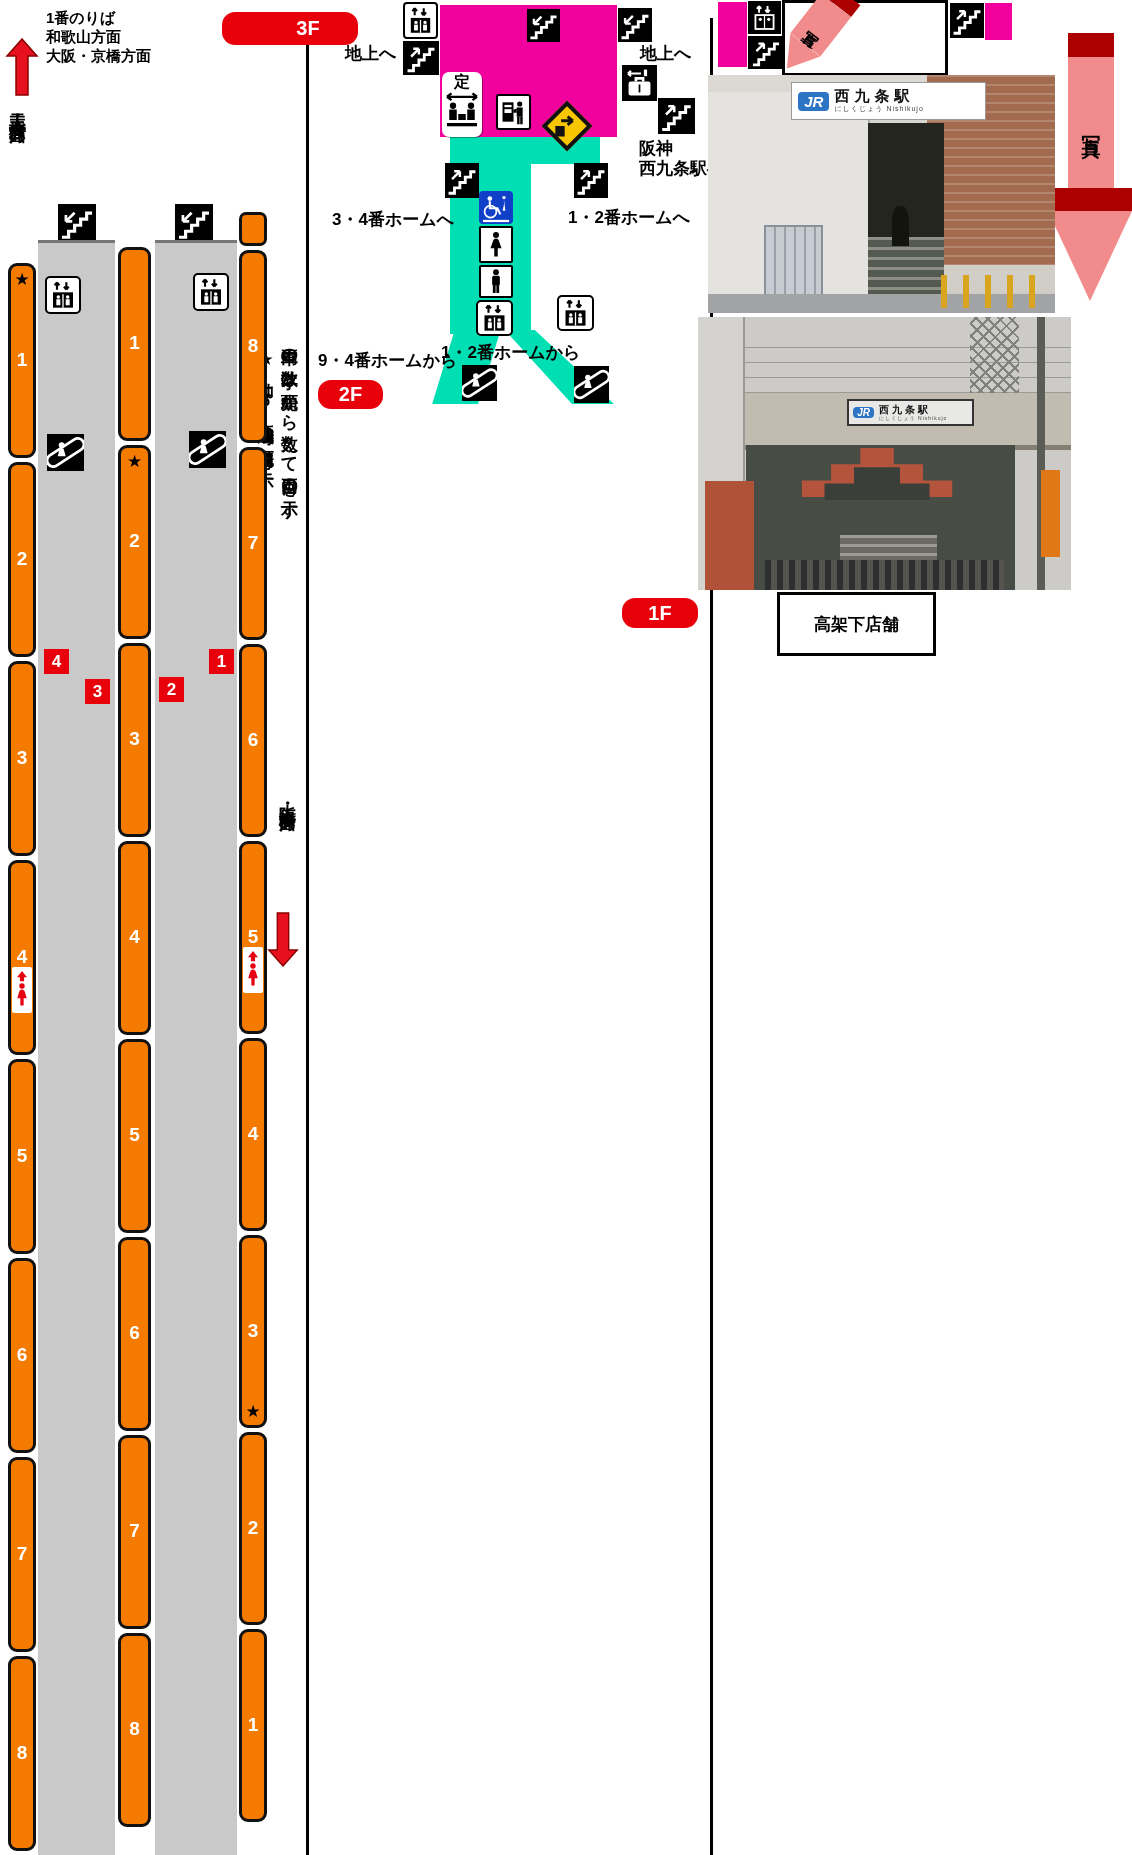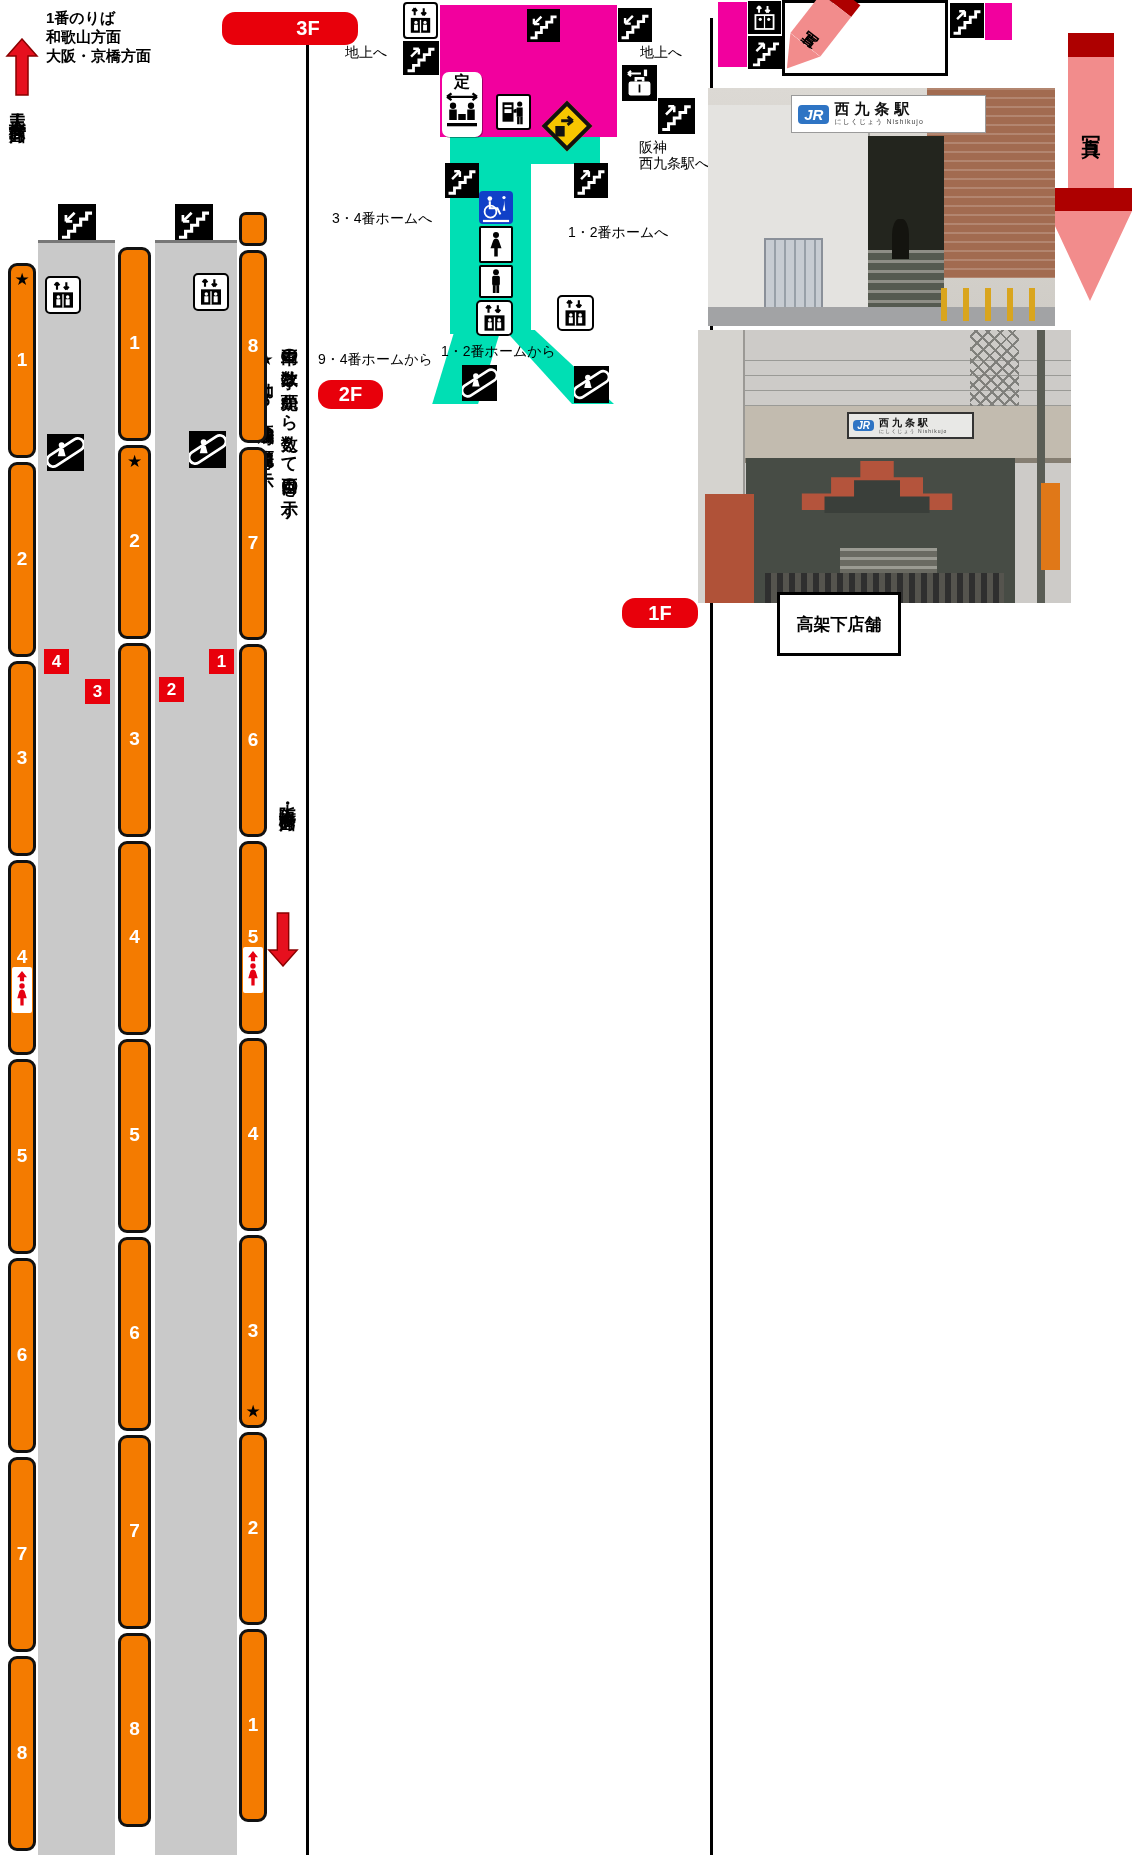--- a/index.html
+++ b/index.html
@@ -1,21 +1,21 @@
 <!DOCTYPE html>
 <html><head>
 <meta charset="utf-8">
 <style>
   html,body{margin:0;padding:0;background:#fff;}
   body{font-family:"Liberation Sans","DejaVu Sans",sans-serif;}
   #scene{position:relative;width:1132px;height:1855px;background:#fff;overflow:hidden;}
   .abs{position:absolute;}
   .vline{position:absolute;width:3px;background:#000;}
   .plat{position:absolute;background:#C9C9C9;border-top:3px solid #777;box-sizing:border-box;}
-  .lbl{position:absolute;font-weight:normal;font-size:14px;color:#000;white-space:nowrap;line-height:1.15;}
+  .lbl{position:absolute;font-weight:bold;font-size:17px;color:#000;white-space:nowrap;line-height:1.15;}
   .note-block{position:absolute;color:#000;}
   .note-line{font-size:15px;font-weight:bold;line-height:19px;white-space:nowrap;}
   .vtext{position:absolute;writing-mode:vertical-rl;text-orientation:upright;font-weight:bold;color:#000;letter-spacing:2px;white-space:nowrap;}
   .fbadge{position:absolute;background:#E8000B;color:#fff;border-radius:13px;font-weight:bold;font-size:20px;display:flex;align-items:center;justify-content:center;}
   .tbadge{position:absolute;width:25px;height:25px;background:#E8000B;color:#fff;font-weight:bold;font-size:17px;display:flex;align-items:center;justify-content:center;}
   .ic{position:absolute;box-sizing:border-box;}
   .ic svg{width:100%;height:100%;display:block;}
   .ic-b{background:#000;}
   .ic-w{background:#fff;border:2px solid #000;border-radius:5px;}
   .ic-blue{background:#1040C8;border-radius:4px;}
@@ -23,21 +23,21 @@
   .cnum{position:absolute;left:0;right:0;top:50%;transform:translateY(-55%);text-align:center;color:#fff;font-weight:bold;font-size:19px;}
   .cstar{position:absolute;left:0;right:0;text-align:center;color:#000;font-size:17px;line-height:1;}
   .cwomen{position:absolute;left:50%;top:55%;transform:translateX(-50%);width:20px;height:46px;background:#fff;border-radius:2px;}
   .cwomen svg{width:100%;height:100%;display:block;}
   .magenta{position:absolute;background:#F2009E;}
   .green{position:absolute;background:#00DFB4;}
   .counter{position:absolute;background:#fff;border-radius:7px;display:flex;flex-direction:column;align-items:center;padding-top:1px;box-shadow:1px 1px 0 rgba(0,0,0,.35);}
   .counter .cchar{font-size:16px;font-weight:bold;line-height:17px;}
   .gate{position:absolute;background:#F7C600;border:4px solid #111;transform:rotate(45deg);box-sizing:border-box;}
   .gate svg{width:100%;height:100%;transform:rotate(-45deg);}
-  .photo{position:absolute;overflow:hidden;background:#404040;margin-top:13px;}
+  .photo{position:absolute;overflow:hidden;background:#404040;}
   .jrsign{position:absolute;background:#fff;border:1px solid #9a9a9a;display:flex;align-items:center;gap:5px;padding:2px 6px;box-sizing:border-box;}
   .jrchip{background:#2E74C4;color:#fff;font-weight:bold;font-style:italic;border-radius:4px;padding:1px 6px;font-size:15px;}
   .signname{font-weight:bold;color:#111;letter-spacing:5px;font-size:15px;line-height:1.1;}
   .signread{font-size:7px;color:#444;letter-spacing:1px;}
   .shopbox{position:absolute;background:#fff;border:3px solid #000;display:flex;align-items:center;justify-content:center;font-weight:bold;font-size:17px;box-sizing:border-box;}
   .parrow-cap{position:absolute;background:#AD0000;}
   .parrow-body{position:absolute;background:#F28C8C;display:flex;align-items:center;justify-content:center;}
   .parrow-tri{position:absolute;background:#F28C8C;clip-path:polygon(0 0,100% 0,50% 100%);}
   .parrow-text{writing-mode:vertical-rl;text-orientation:upright;font-weight:bold;color:#000;}
 </style>
@@ -269,21 +269,21 @@
     </div>
   <div class="ic ic-b" style="left:574px;top:366px;width:35px;height:37px;">
       <svg viewBox="0 0 24 24">
         <rect x="-1.5" y="8" width="27" height="8" rx="4" fill="none" stroke="#fff" stroke-width="1.8" transform="rotate(-33 12 12)"></rect>
         <circle cx="9.5" cy="7.2" r="1.9" fill="#fff"></circle>
         <path d="M8.2 9.6h2.6l1.3 4.8H7z" fill="#fff"></path>
       </svg>
     </div>
 
   <div class="lbl" style="left:332px;top:210px;">3・4番ホームへ</div>
-  <div class="lbl" style="left:568px;top:224px;">1・2番ホームへ</div>
+  <div class="lbl" style="left:568px;top:208px;">1・2番ホームへ</div>
   <div class="lbl" style="left:318px;top:351px;">9・4番ホームから</div>
   <div class="lbl" style="left:441px;top:343px;">1・2番ホームから</div>
   <div class="fbadge" style="left:318px;top:380px;width:65px;height:29px;">2F</div>
 
   <div class="ic ic-b" style="left:618px;top:8px;width:34px;height:34px;">
       <svg viewBox="0 0 24 24">
         <path d="M2.5 21h4.2v-3.8h3.8v-3.8h3.8v-3.8h3.8V5.8h3.4" fill="none" stroke="#fff" stroke-width="2"></path>
         <path d="M10.5 5.5 L5 11 M5 11h4 M5 11v-4" fill="none" stroke="#fff" stroke-width="1.7"></path>
       </svg>
     </div>
@@ -386,21 +386,21 @@
     <div class="abs" style="right:3%;top:56%;width:5%;height:32%;background:#E07818;"></div>
     <div class="jrsign" style="left:40%;top:30%;width:34%;height:10%;background:#E8E8E6;border:2px solid #333;padding:1px 4px;">
       <span class="jrchip" style="font-size:10px;padding:0 4px;">JR</span>
       <span style="display:flex;flex-direction:column;">
         <span class="signname" style="font-size:10px;letter-spacing:3px;">西九条駅</span>
         <span class="signread" style="font-size:5px;">にしくじょう Nishikujo</span>
       </span>
     </div>
   </div>
 
-  <div class="shopbox" style="left:777px;top:592px;width:124px;height:64px;">高架下店舗</div>
+  <div class="shopbox" style="left:777px;top:592px;width:159px;height:64px;">高架下店舗</div>
   <div class="fbadge" style="left:622px;top:598px;width:76px;height:30px;">1F</div>
 
 <div class="car" style="left: 8px; top: 263px; width: 28px; height: 195px;">
       <span class="cnum">1</span>
       <span class="cstar" style="top: 5px;">★</span>
     </div>
     <div class="car" style="left: 8px; top: 462px; width: 28px; height: 195px;">
       <span class="cnum">2</span>
     </div>
     <div class="car" style="left: 8px; top: 661px; width: 28px; height: 195px;">

